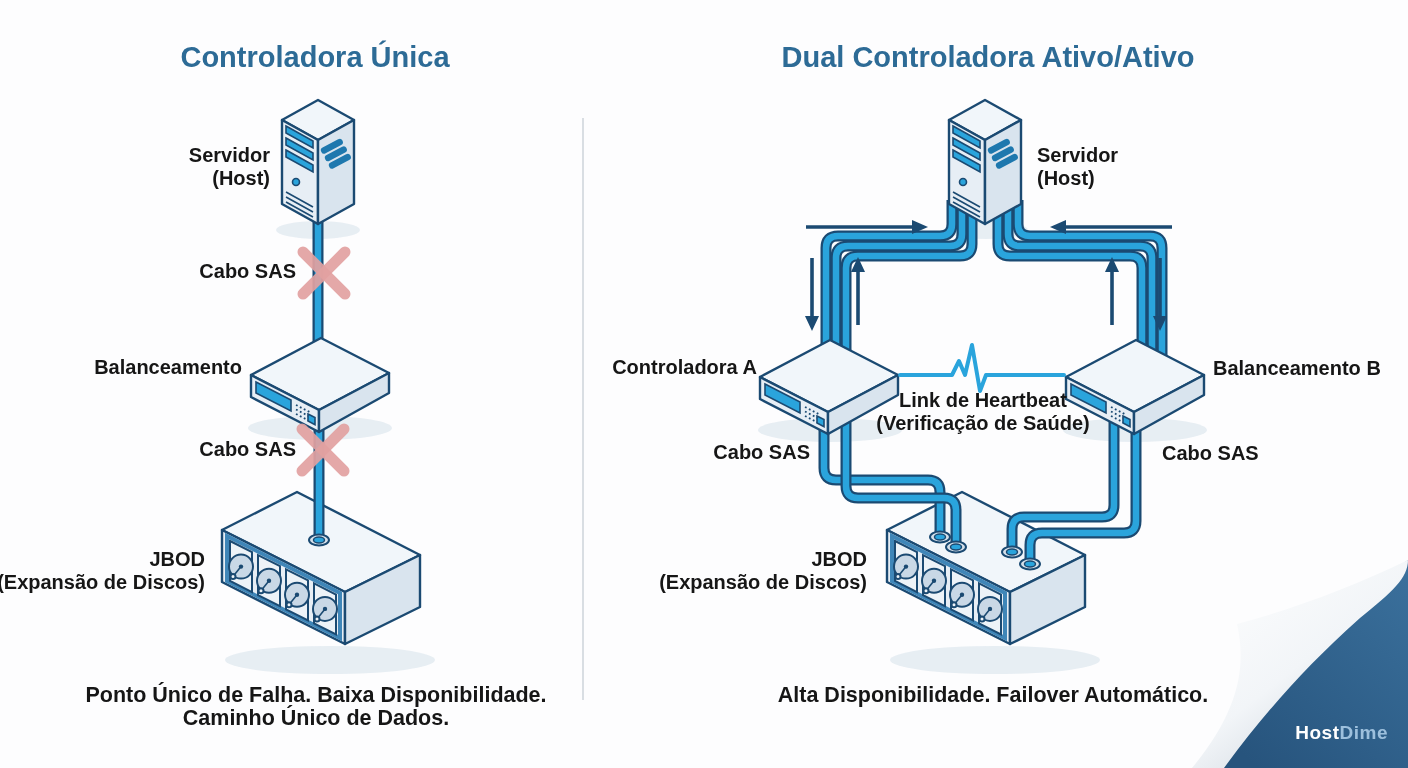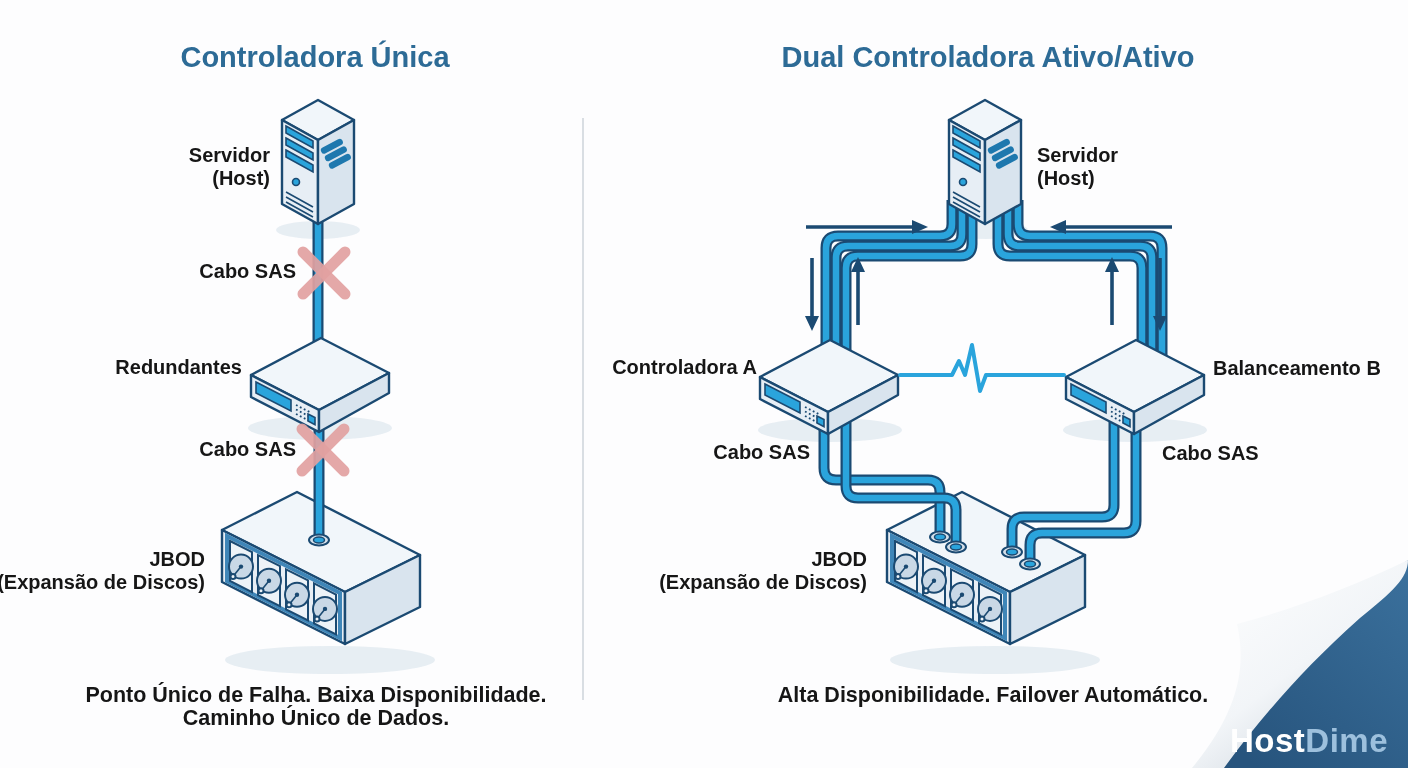--- a/index.html
+++ b/index.html
@@ -9,21 +9,21 @@
   }
   html,body{margin:0;padding:0;background:#e9e9e9;}
   #stage{position:relative;width:1408px;height:768px;background:#fdfdfe;overflow:hidden;
          font-family:"Liberation Sans",sans-serif;}
   svg{position:absolute;left:0;top:0;}
   .lbl{position:absolute;font-weight:700;color:var(--text);font-size:20px;line-height:23px;white-space:nowrap;}
   .title{position:absolute;font-weight:700;color:var(--title);font-size:29px;line-height:34px;text-align:center;white-space:nowrap;}
   .caption{position:absolute;font-weight:700;color:var(--text);font-size:21.5px;line-height:23px;text-align:center;}
   .ra{text-align:right;}
   .ctr{text-align:center;}
-  .logo{position:absolute;top:722px;right:20px;font-weight:700;font-size:33px;letter-spacing:.5px;z-index:5;}
+  .logo{position:absolute;top:722px;right:20px;font-weight:700;font-size:19px;letter-spacing:.5px;z-index:5;}
   .logo .p1{color:#ffffff;}
   .logo .p2{color:var(--logo-dime);}
   
   .ftop{fill:#f1f6fa;stroke:var(--navy);stroke-width:2.4;stroke-linejoin:round;}
   .fleft{fill:#e7eef5;stroke:var(--navy);stroke-width:2.4;stroke-linejoin:round;}
   .fright{fill:#d9e4ee;stroke:var(--navy);stroke-width:2.4;stroke-linejoin:round;}
   .blue{fill:var(--cable);stroke:var(--navy);stroke-width:1.6;}
   .vent{stroke:var(--navy);stroke-width:1.6;}
   .dbl{fill:#1e78ae;}
   .cable-o{stroke:var(--navy);stroke-width:11;fill:none;}
@@ -248,37 +248,41 @@
   </svg>
 
   <div class="title" style="left:95px;top:40px;width:440px;">Controladora Única</div>
   <div class="title" style="left:768px;top:40px;width:440px;">Dual Controladora Ativo/Ativo</div>
 
   <div class="lbl ra" style="right:1138px;top:144px;">
     <div>Servidor</div>
     <div>(Host)</div>
   </div>
   <div class="lbl ra" style="right:1112px;top:260px;">Cabo SAS</div>
-  <div class="lbl ra" style="right:1166px;top:356px;">Redundantes</div>
+  <div class="lbl ra" style="right:1166px;top:356px;">Balanceamento</div>
   <div class="lbl ra" style="right:1112px;top:438px;">Cabo SAS</div>
   <div class="lbl ra" style="right:1203px;top:548px;">
     <div>JBOD</div>
     <div>(Expansão de Discos)</div>
   </div>
   <div class="caption" style="left:66px;top:684px;width:500px;">
     <div>Ponto Único de Falha. Baixa Disponibilidade.</div>
     <div>Caminho Único de Dados.</div>
   </div>
 
   <div class="lbl" style="left:1037px;top:144px;">
     <div>Servidor</div>
     <div>(Host)</div>
   </div>
   <div class="lbl ra" style="right:651px;top:356px;">Controladora A</div>
   <div class="lbl" style="left:1213px;top:357px;">Balanceamento B</div>
+  <div class="lbl ctr" style="left:833px;top:389px;width:300px;">
+    <div>Link de Heartbeat</div>
+    <div>(Verificação de Saúde)</div>
+  </div>
   <div class="lbl ra" style="right:598px;top:441px;">Cabo SAS</div>
   <div class="lbl" style="left:1162px;top:442px;">Cabo SAS</div>
   <div class="lbl ra" style="right:541px;top:548px;">
     <div>JBOD</div>
     <div>(Expansão de Discos)</div>
   </div>
   <div class="caption" style="left:743px;top:684px;width:500px;">
     <div>Alta Disponibilidade. Failover Automático.</div>
   </div>
 

